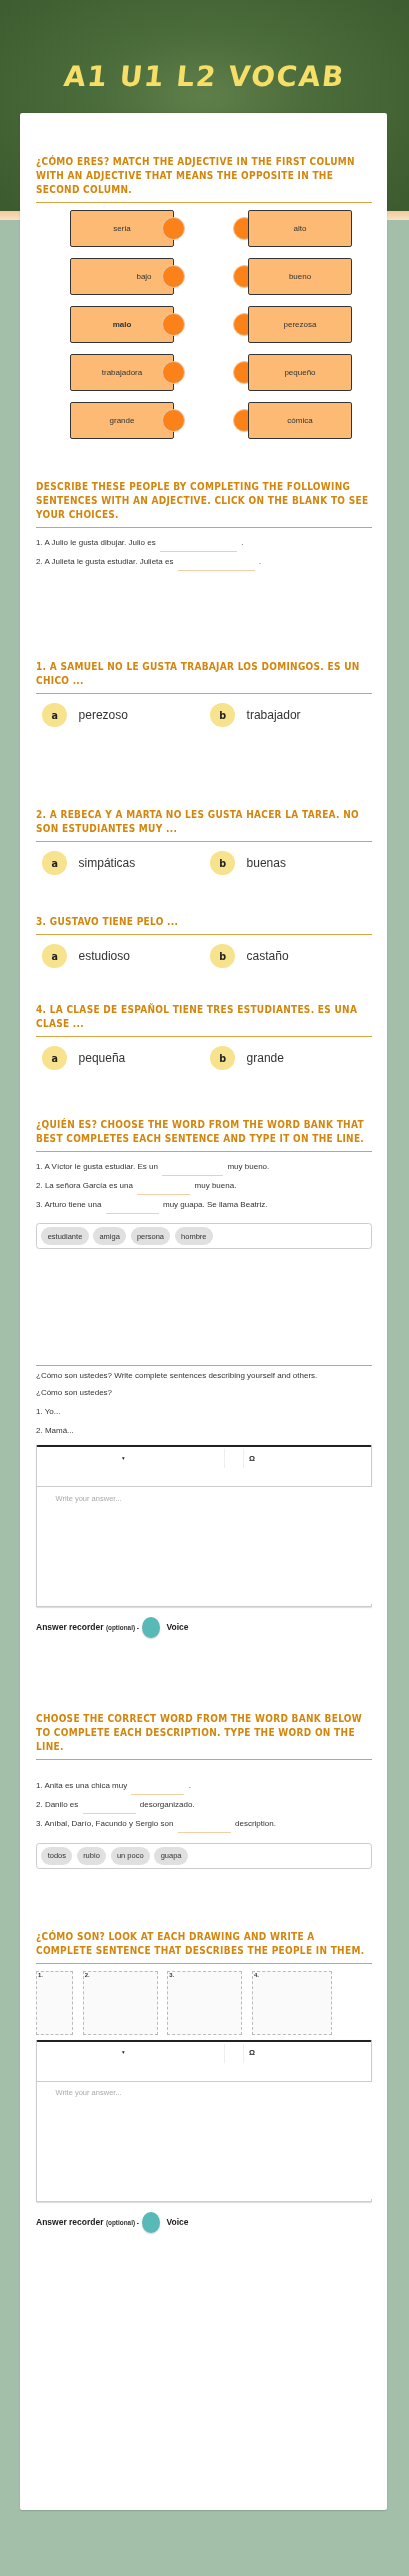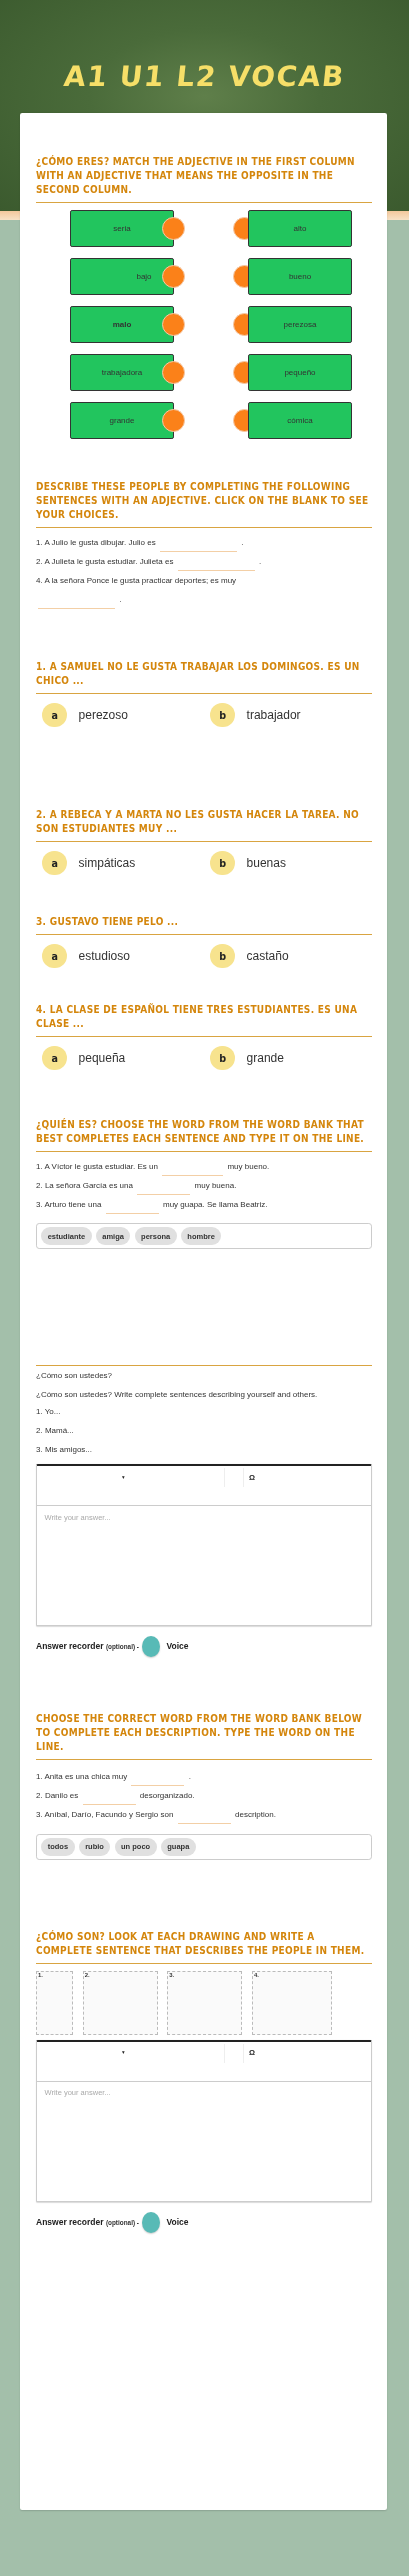--- a/index.html
+++ b/index.html
@@ -50,21 +50,21 @@
       letter-spacing: 0.3px;
       padding-bottom: 5.3px;
       border-bottom: 0.8px solid #d9a441;
     }
     
     .match-grid { position: relative; height: 250px; margin-top: 6.4px; }
     .m-box {
       position: absolute; width: 104px; height: 37px;
       border: 0.5px solid #333; border-radius: 2.1px;
       display: flex; align-items: center; justify-content: center;
-      font-size: 8px; color: #333; background: #22c55e;
+      font-size: 8px; color: #333; background: #fdba74;
     }
     .m-dot {
       position: absolute; width: 23.4px; height: 23.4px; border-radius: 50%;
       background: #fb8119; border: 1.1px solid #f5c7a4;
     }
     
     .s-line { font-size: 8px; line-height: 19px; color: #333; }
     .blank {
       display: inline-block; vertical-align: bottom;
       border-bottom: 0.8px solid #f3cfa6; height: 14px; margin: 0 4.3px;
@@ -79,35 +79,35 @@
       margin-left: 6.4px;
     }
     .opt-label { font-size: 12px; margin-left: 11.7px; color: #333; }
     
     .bank {
       border: 0.5px solid #ccc; border-radius: 3.2px;
       padding: 3.2px 4.3px; margin-top: 9.6px; display: flex; gap: 4.3px;
     }
     .chip {
       background: #e0e0e0; border-radius: 9.6px; padding: 4.3px 6.4px;
-      font-size: 7.5px; color: #333; font-family: "Liberation Sans Narrow", "Liberation Sans", sans-serif; font-weight: bold;
+      font-size: 7.5px; color: #333; font-family: "Liberation Sans Narrow", "Liberation Sans", sans-serif;
     }
     
     .editor {
       border: 0.5px solid #ccc; border-top: 2.7px solid #222; border-radius: 1.6px;
       margin-top: 5.3px; box-shadow: 0 0.5px 1.1px rgba(0,0,0,0.15);
     }
     .toolbar { height: 40px; position: relative; border-bottom: 1.1px solid #ccc; }
     .tb-caret { position: absolute; left: 85px; top: 7.5px; font-size: 5.3px; color: #222; }
     .tb-sep1 { position: absolute; left: 187px; top: 2.1px; width: 0.5px; height: 19px; background: #eee; }
     .tb-sep2 { position: absolute; left: 206px; top: 2.1px; width: 0.5px; height: 19px; background: #eee; }
     .tb-omega { position: absolute; left: 212px; top: 6.4px; font-size: 7.5px; font-weight: bold; color: #222; }
     .answer-area {
       width: 100%; height: 117px; border: none; resize: none; outline: none;
-      padding: 6.4px 7.5px; font-size: 7.5px; font-family: "Liberation Sans", sans-serif;
+      padding: 6.4px 7.5px; font-size: 7.5px; font-family: "Liberation Sans", sans-serif; margin-left: 11px;
     }
     .answer-area::placeholder { color: #aaa; }
     .recorder { display: flex; align-items: center; margin-top: 9.6px; }
     .rec-label { font-weight: bold; font-size: 8.5px; color: #222; }
     .rec-opt { font-size: 6.4px; font-weight: bold; }
     .rec-btn {
       width: 18px; height: 21px; border-radius: 50%; background: #58bab6;
       margin: 0 6.4px 0 3.2px; box-shadow: 0 1.1px 1.6px rgba(0,0,0,0.2);
     }
     .rec-voice { font-weight: bold; font-size: 8.5px; color: #222; }
@@ -156,21 +156,20 @@
       <div class="m-dot" style="left:197px;top:199px;"></div>
       <div class="m-box" style="left:212px;top:192px;">cómica</div>
     </div>
   </div>
 
   <div class="q" style="top:367px;">
     <div class="q-title">Describe these people by completing the following sentences with an adjective.  Click on the blank to see your choices.</div>
     <div style="margin-top:4.3px;">
       <div class="s-line"><span>1. A Julio le gusta dibujar. Julio es</span><span class="blank" style="width:77px;"></span><span>.</span></div>
       <div class="s-line"><span>2. A Julieta le gusta estudiar. Julieta es</span><span class="blank" style="width:77px;"></span><span>.</span></div>
-      <div class="s-line"><span>4. A la señora Ponce le gusta practicar deportes; es muy</span><br><span class="blank" style="width:77px;margin-left:2.1px;"></span><span>.</span></div>
     </div>
   </div>
 
   <div class="q" style="top:547px;">
     <div class="q-title">1. A Samuel no le gusta trabajar los domingos. Es un chico ...</div>
     <div class="opts">
       <div class="opt">
           <div class="opt-badge">a</div>
           <div class="opt-label">perezoso</div>
         </div>
@@ -233,45 +232,44 @@
     <div class="bank">
       <span class="chip">estudiante</span>
       <span class="chip">amiga</span>
       <span class="chip">persona</span>
       <span class="chip">hombre</span>
     </div>
   </div>
 
   <div class="q" style="top:1252px;">
     <div style="border-bottom:0.8px solid #d9a441;"></div>
+    <div class="plain" style="line-height:12.8px;margin-top:4.3px;">¿Cómo son ustedes?  Write complete sentences describing yourself and others.</div>
     <div class="plain">¿Cómo son ustedes?</div>
-    <div class="plain" style="line-height:12.8px;margin-top:4.3px;">¿Cómo son ustedes?  Write complete sentences describing yourself and others.</div>
     <div class="plain">1. Yo...</div>
     <div class="plain">2. Mamá...</div>
-    <div class="plain">3. Mis amigos...</div>
     <div class="editor">
       <div class="toolbar">
         <span class="tb-caret">▾</span>
         <span class="tb-sep1"></span>
         <span class="tb-sep2"></span>
         <span class="tb-omega">Ω</span>
       </div>
       <textarea class="answer-area" placeholder="Write your answer..." style=""></textarea>
     </div>
     <div class="recorder">
       <span class="rec-label">Answer recorder</span>&nbsp;
       <span class="rec-opt">(optional) -</span>
       <span class="rec-btn"></span>
       <span class="rec-voice">Voice</span>
     </div>
   </div>
 
   <div class="q" style="top:1599px;">
     <div class="q-title">Choose the correct word from the word bank below to complete each description.  Type the word on the line.</div>
-    <div style="margin-top:7px;">
+    <div style="margin-top:16px;">
       <div class="s-line"><span>1. Anita es una chica muy</span><input class="blank" style="width: 53px; border-top: none; border-right: none; border-left: none; border-image: initial; border-bottom: 0.8px solid rgb(243, 207, 166);"><span>.</span></div>
       <div class="s-line"><span>2. Danilo es</span><input class="blank" style="width: 53px; border-top: none; border-right: none; border-left: none; border-image: initial; border-bottom: 0.8px solid rgb(243, 207, 166);"><span>desorganizado.</span></div>
       <div class="s-line"><span>3. Aníbal, Darío, Facundo y Sergio son</span><input class="blank" style="width: 53px; border-top: none; border-right: none; border-left: none; border-image: initial; border-bottom: 0.8px solid rgb(243, 207, 166);"><span>description.</span></div>
     </div>
     <div class="bank">
       <span class="chip">todos</span>
       <span class="chip">rubio</span>
       <span class="chip">un poco</span>
       <span class="chip">guapa</span>
     </div>

